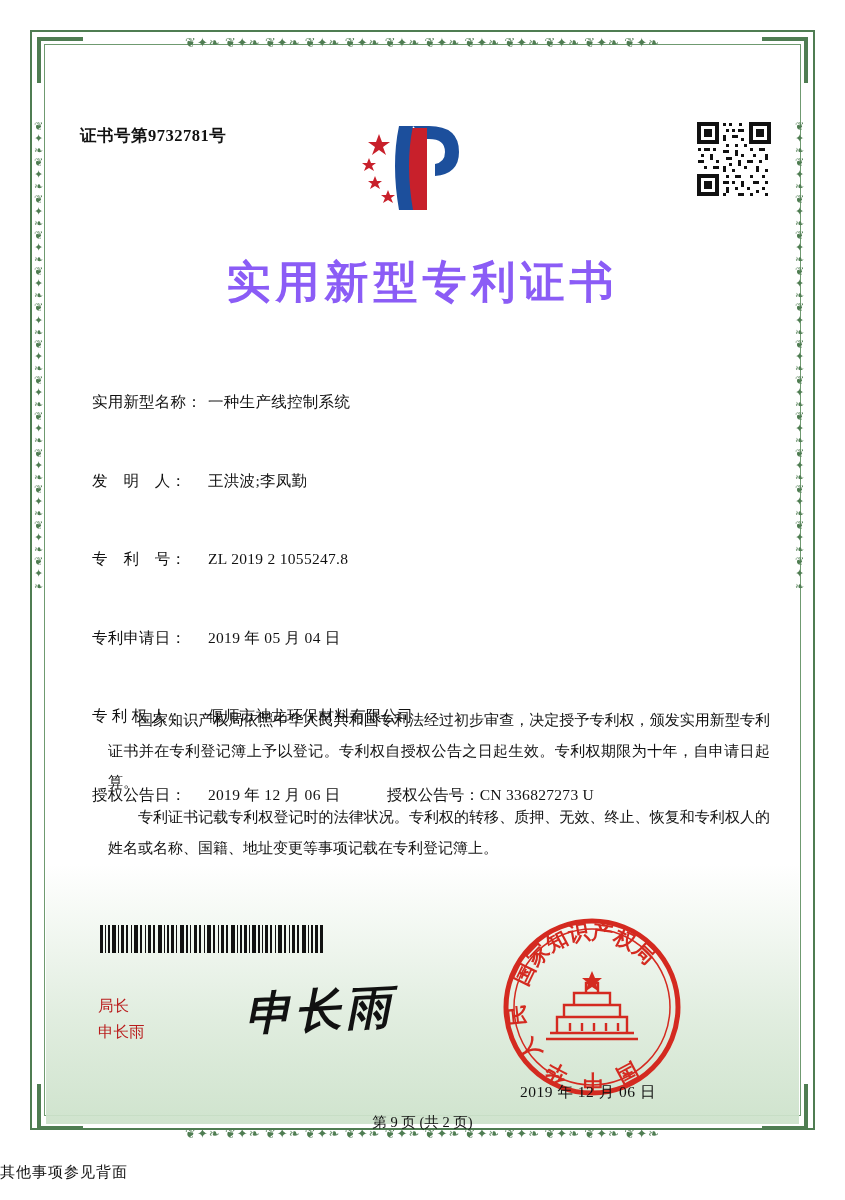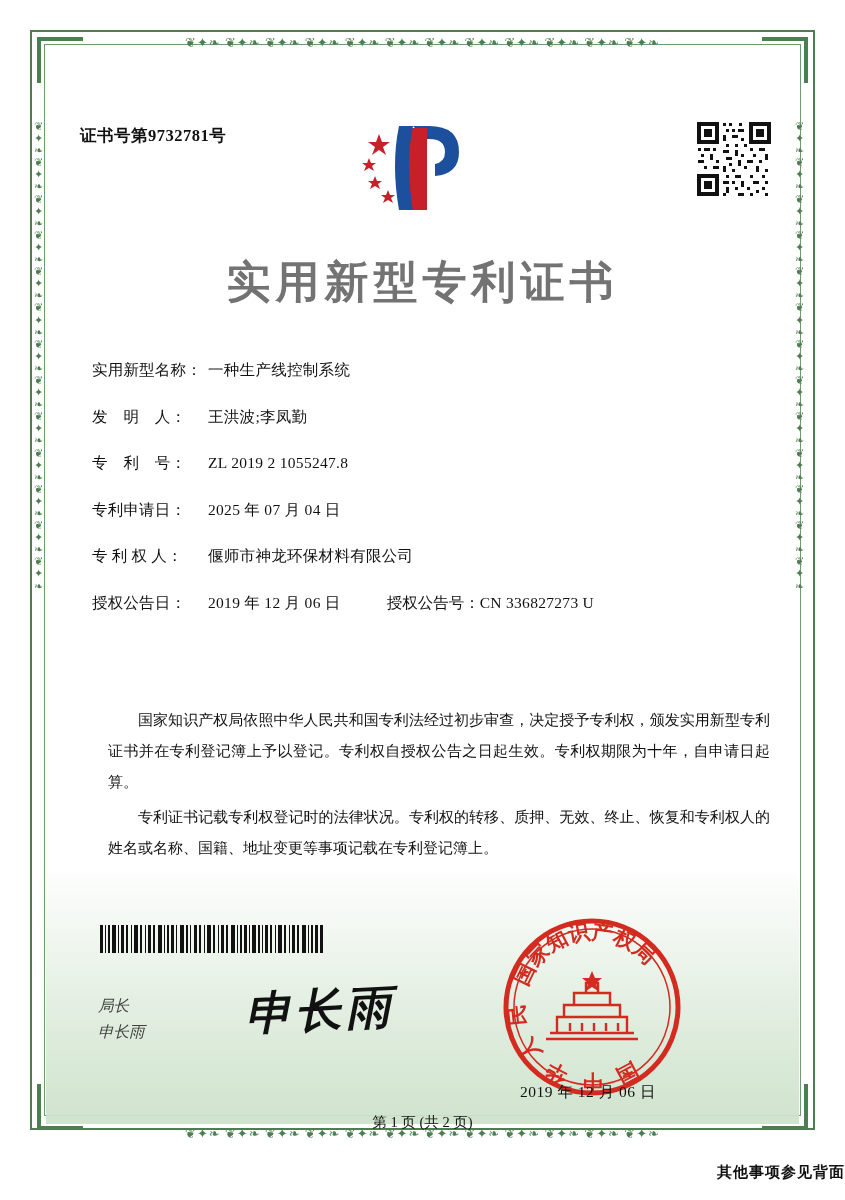--- a/index.html
+++ b/index.html
@@ -109,41 +109,42 @@
     height: 78px;
   }
   .title {
     position: absolute;
     left: 0; right: 0;
     top: 253px;
     text-align: center;
     font-size: 44px;
     font-weight: bold;
     letter-spacing: 5px;
-    color: #737373;
+    color: #8b5cf6;
   }
 
   
   .fields {
     position: absolute;
     left: 92px;
     top: 360px;
     width: 660px;
   }
   .row {
     display: flex;
     align-items: baseline;
     margin-bottom: 25.5px;
     font-size: 15.5px;
     color: #111;
   }
   .row .label {
     width: 116px;
     flex: none;
     letter-spacing: 0.2px;
+    margin-top: 32px;
   }
   .row .value {
     letter-spacing: 0.3px;
     text-align: center;
   }
   .row .label2 {
     margin-left: 46px;
     flex: none;
     text-align: center;
   }
@@ -176,22 +177,21 @@
     height: 28px;
   }
 
   
   .sig-label {
     position: absolute;
     left: 98px;
     top: 993px;
     font-size: 15.5px;
     line-height: 26px;
-    color: #404040;
-    font-style: italic;
+    color: #b91c1c;
   }
   .sig-hand {
     position: absolute;
     left: 245px;
     top: 980px;
     font-size: 46px;
     font-family: "Liberation Serif", serif;
     font-style: italic;
     font-weight: bold;
     color: #111;
@@ -222,25 +222,24 @@
     left: 0; right: 0;
     top: 1113px;
     text-align: center;
     font-size: 14.5px;
     color: #111;
   }
   .footer-note {
     position: absolute;
     left: 0; right: 0;
     top: 1163px;
-    text-align: right;
+    text-align: left;
     font-size: 15px;
     color: #111;
     letter-spacing: 1px;
-    font-weight: bold;
   }
 </style>
 </head>
 <body>
 
 <div class="page">
 
   <div class="border-outer"></div>
   <div class="border-inner"></div>
   <div class="corner tl"></div>
@@ -358,21 +357,21 @@
       <div class="value">王洪波;李凤勤</div>
     </div>
 
     <div class="row">
       <div class="label">专　利　号：</div>
       <div class="value">ZL 2019 2 1055247.8</div>
     </div>
 
     <div class="row">
       <div class="label">专利申请日：</div>
-      <div class="value">2025 年 07 月 04 日</div>
+      <div class="value">2019 年 05 月 04 日</div>
     </div>
 
     <div class="row">
       <div class="label">专 利 权 人：</div>
       <div class="value">偃师市神龙环保材料有限公司</div>
     </div>
 
 
     <div class="row row-grant">
       <div class="label">授权公告日：</div>
@@ -476,16 +475,16 @@
         <path d="M74 90 v-12 h36 v12"></path>
         <path d="M86 78 v-10 h12 v10"></path>
         <path d="M70 108 v8 M82 108 v8 M94 108 v8 M106 108 v8 M118 108 v8"></path>
         <path d="M46 124 h92"></path>
       </g>
       <path d="M92 56 l3 7 h7 l-6 5 2 8 -6-4 -6 4 2-8 -6-5 h7 z" fill="#d42a20"></path>
     </svg>
   </div>
   <div class="seal-date">2019 年 12 月 06 日</div>
 
-  <div class="page-num">第 1 页 (共 2 页)</div>
+  <div class="page-num">第 9 页 (共 2 页)</div>
   <div class="footer-note">其他事项参见背面</div>
 
 </div>
 
 </body></html>

